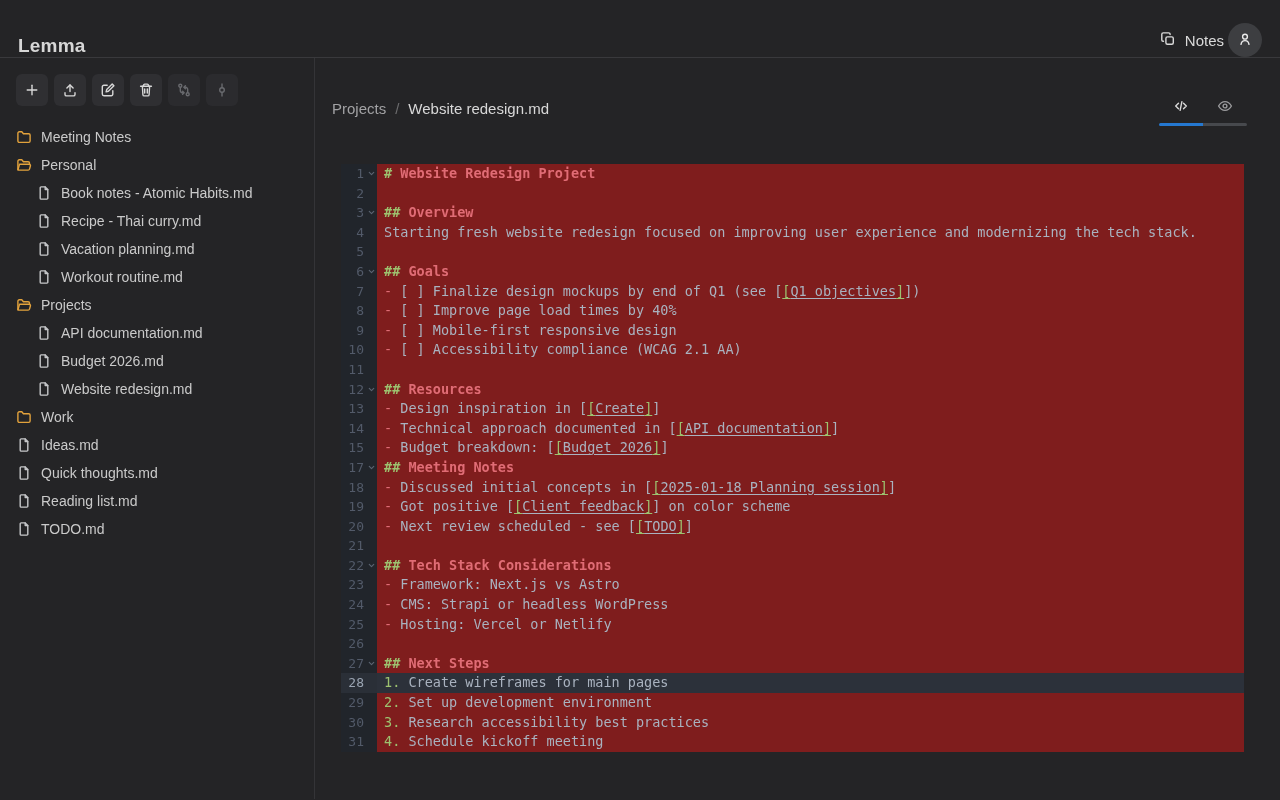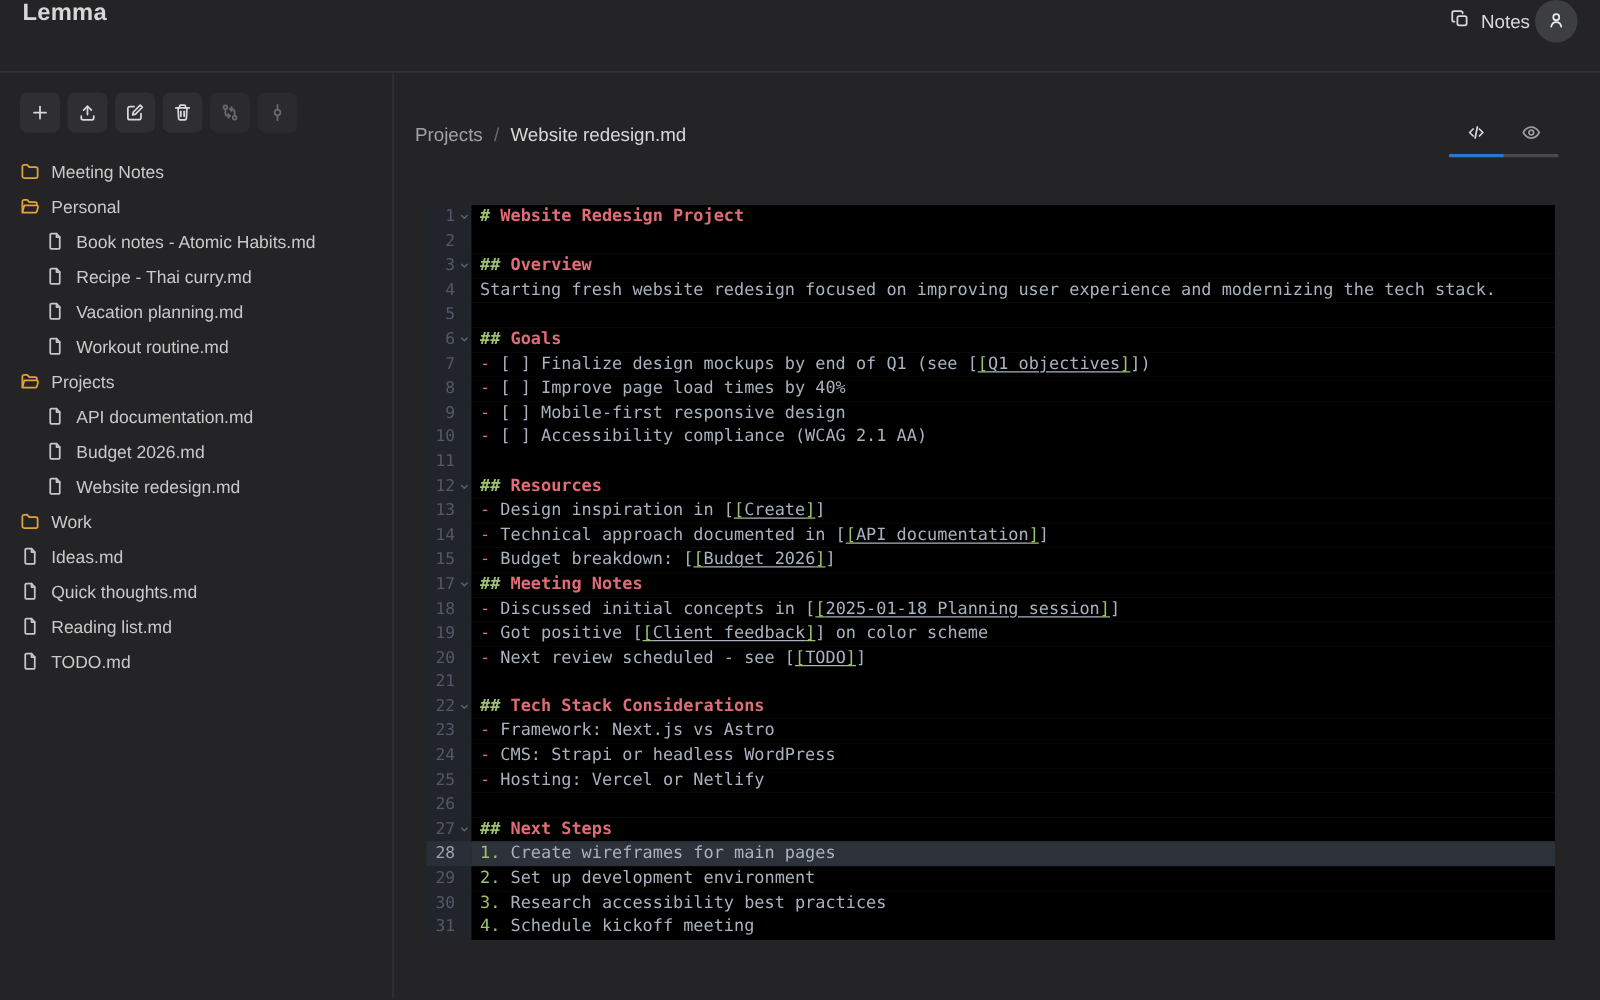--- a/index.html
+++ b/index.html
@@ -4,21 +4,21 @@
 <style>
   * { margin:0; padding:0; box-sizing:border-box; }
   html,body { width:1280px; height:800px; overflow:hidden; }
   body {
     background:#242426;
     font-family:"Liberation Sans", sans-serif;
     color:#cccccc;
   }
   
   .topbar {
-    height:58px; display:flex; align-items:flex-start; justify-content:space-between;
+    height:58px; display:flex; align-items:flex-end; justify-content:space-between;
     padding:0 18px; background:#242426; border-bottom:1px solid #39393c;
   }
   .app-title { font-size:19px; font-weight:bold; color:#d7d7d7; letter-spacing:.2px; }
   .tb-right { display:flex; align-items:center; gap:4px; }
   .notes-btn {
     display:flex; align-items:center; gap:9px; background:none; border:none;
     color:#dadada; font-size:15px; font-family:inherit; cursor:pointer;
   }
   .avatar {
     width:34px; height:34px; border-radius:50%; background:#3d3e41; border:none;
@@ -63,21 +63,21 @@
     margin-left:26px; margin-right:36px; height:600px; overflow:hidden;
     font-family:"DejaVu Sans Mono", monospace; font-size:13.5px; line-height:19.6px;
     cursor:text;
   }
   .eline { display:flex; height:19.6px; }
   .gut {
     width:36px; flex:none; background:#21252b; color:#525a69; text-align:right;
     padding-right:13px; position:relative; font-size:13px; user-select:none;
   }
   .gut .fold { position:absolute; right:1px; top:5px; color:#5b6472; display:flex; cursor:pointer; }
-  .code { flex:1; background:#000000; padding-left:7px; white-space:pre; color:#a9b2bf; }
+  .code { flex:1; background:#7f1d1d; padding-left:7px; white-space:pre; color:#a9b2bf; }
   .eline.active .gut { background:#2a2f37; color:#9aa4b2; }
   .eline.active .code { background:#2c313a; }
   .eline.h .code { font-weight:bold; }
   .st { color:#a9b2bf; }
   .sr { color:var(--syntax-red,#e06c75); }
   .sg { color:var(--syntax-green,#9dc26f); }
   .slk { color:#a9b2bf; text-decoration:underline; text-underline-offset:2px; }
   .slb { color:var(--syntax-green,#9dc26f); text-decoration:underline; text-underline-offset:2px; }
 </style>
 </head>

